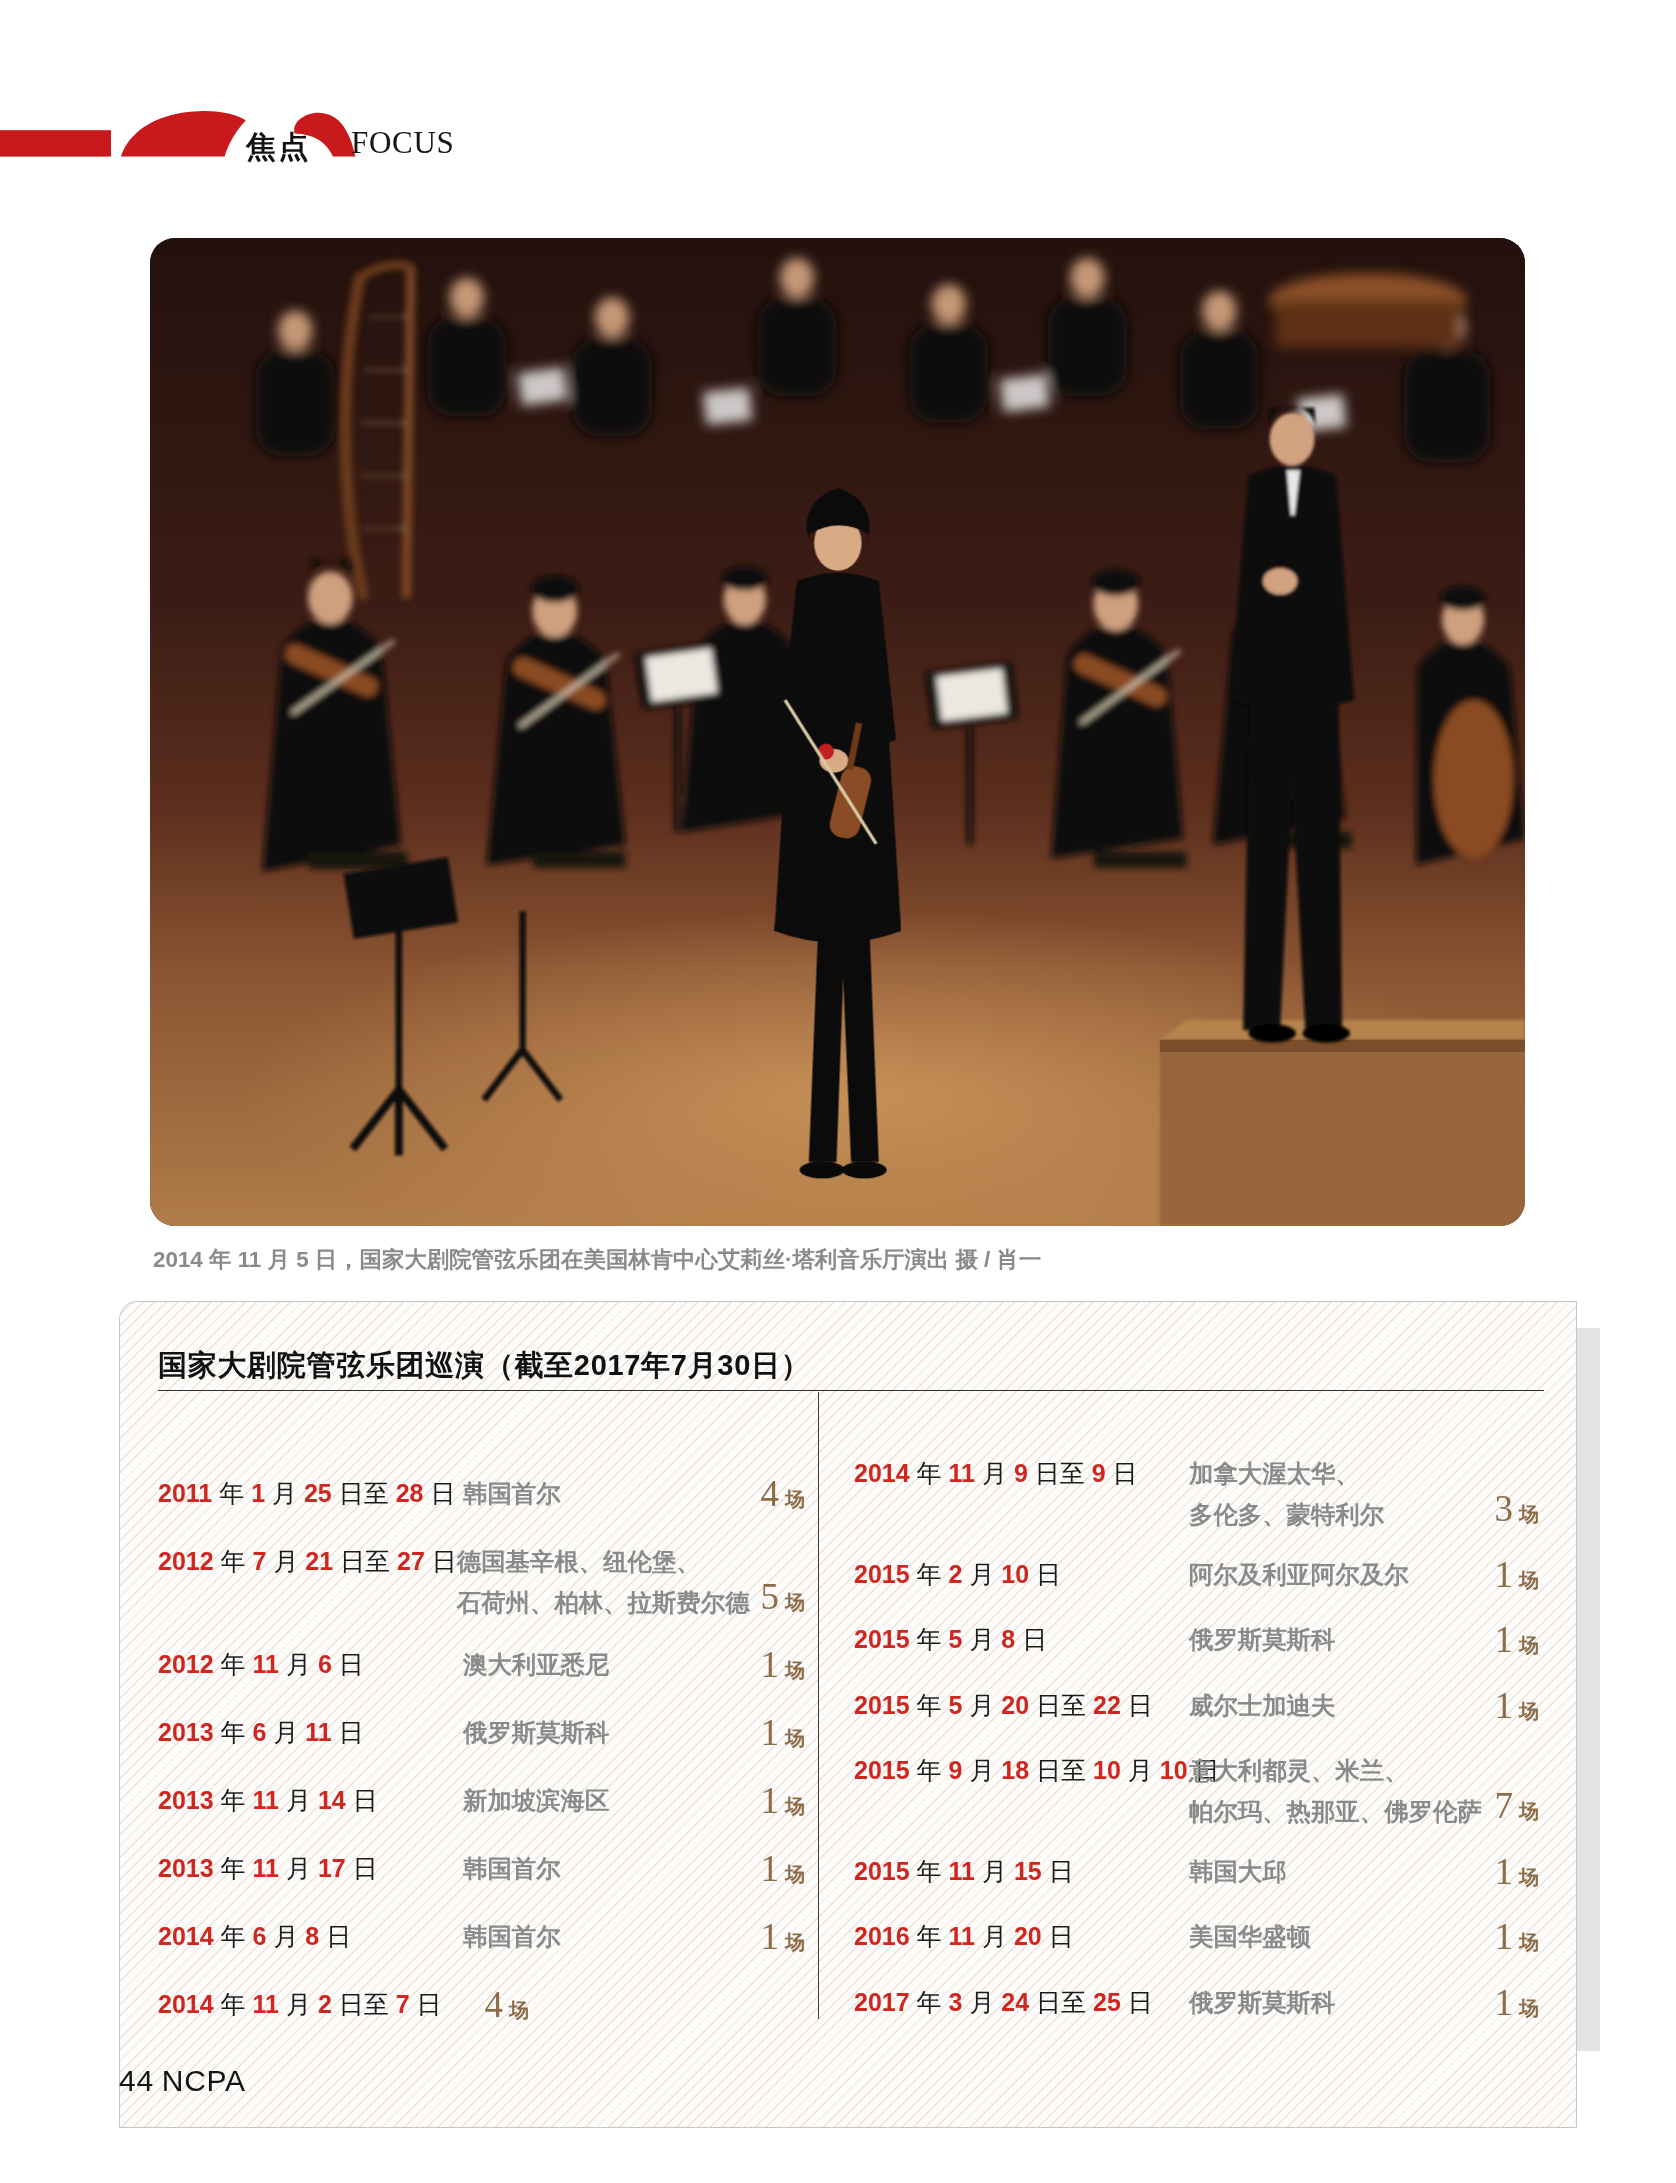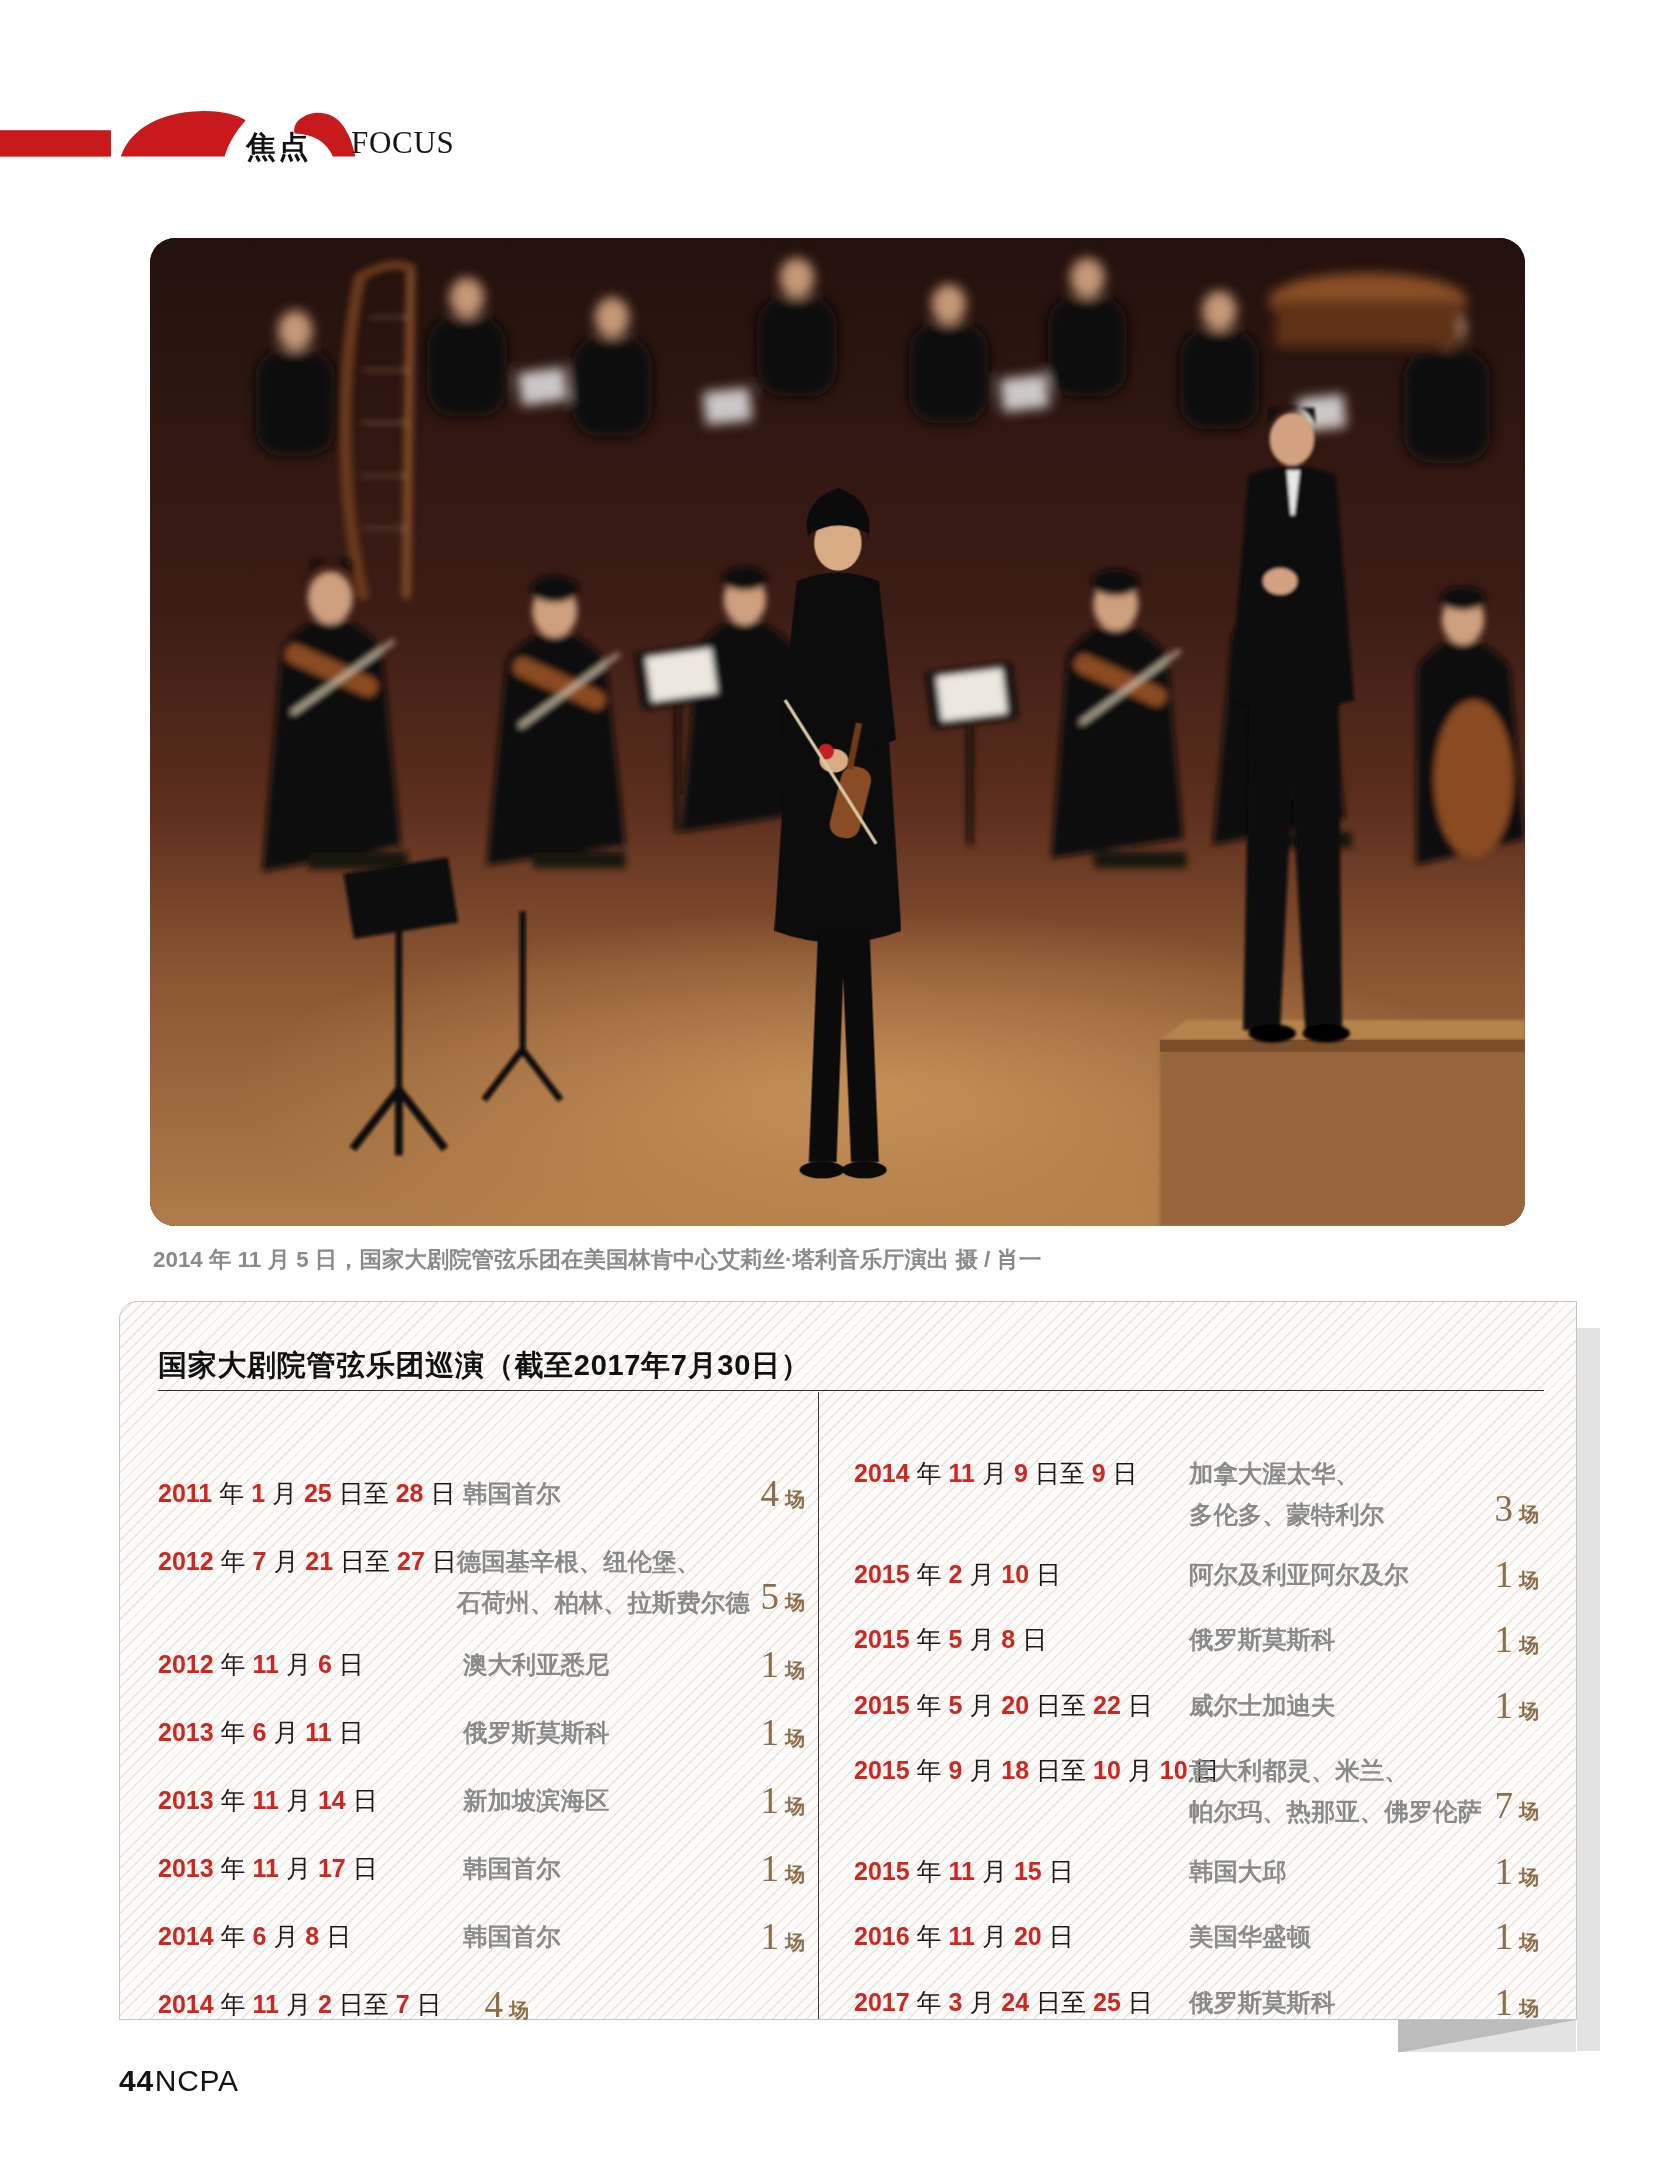--- a/index.html
+++ b/index.html
@@ -37,21 +37,21 @@
   .card-curl-light{
     position:absolute;left:1398px;top:2020px;width:178px;height:32px;
     background:#e3e3e3;
   }
   .card-curl-dark{
     position:absolute;left:1398px;top:2020px;width:178px;height:32px;
     background:#bcbcbc;
     clip-path:polygon(0 0,100% 0,2.5% 100%,0 100%);
   }
   .card{
-    position:absolute;left:119px;top:1301px;width:1458px;height:719px;
+    position:absolute;left:119px;top:1301px;width:1458px;height:827px;
     box-sizing:border-box;border:1.3px solid #c6c5c3;border-radius:18.5px 0 0 0;
     background-color:#fdfcfa;
     background-image:repeating-linear-gradient(135deg,#eae4dc 0px,#eae4dc 1.3px,rgba(0,0,0,0) 1.3px,rgba(0,0,0,0) 8px);
   }
   .card-title{
     position:absolute;left:38px;top:44px;
     font-size:29px;font-weight:700;color:#111;letter-spacing:0.7px;white-space:nowrap;
   }
   .card-rule{
     position:absolute;left:38px;top:88px;width:1386px;height:1.3px;background:#2f2f2f;
@@ -75,21 +75,21 @@
     width:66px;align-self:flex-end;display:flex;align-items:baseline;
     justify-content:flex-end;line-height:41px;color:#8d6c49;
   }
   .tcnt .n{font-family:"Liberation Serif","DejaVu Serif",serif;font-size:37px;}
   .tcnt .u{font-size:20px;font-weight:700;margin-left:6px;}
   
   .footer{
     position:absolute;left:119px;top:2064px;font-size:30px;color:#141414;
     letter-spacing:0.7px;white-space:nowrap;
   }
-  .footer .pg{margin-right:1px;font-weight:bold;}
+  .footer .pg{margin-right:8px;}
 </style>
 </head>
 <body>
 
 <svg class="header-svg" viewBox="0 0 760 160" aria-hidden="true">
   <rect x="0" y="47" width="168" height="40" fill="#c8191d"></rect>
   <path d="M 183,87 C 194,52 232,24 288,19 C 330,15 358,23 372,32 C 356,50 346,67 340,87 Z" fill="#c8191d"></path>
   <path d="M 452,32 C 472,15 500,18 516,36 C 528,50 534,68 538,87 L 504,87 C 494,64 474,53 446,52 C 444,44 447,37 452,32 Z" fill="#c8191d"></path>
 </svg>
 <div class="section-zh">焦点</div>

